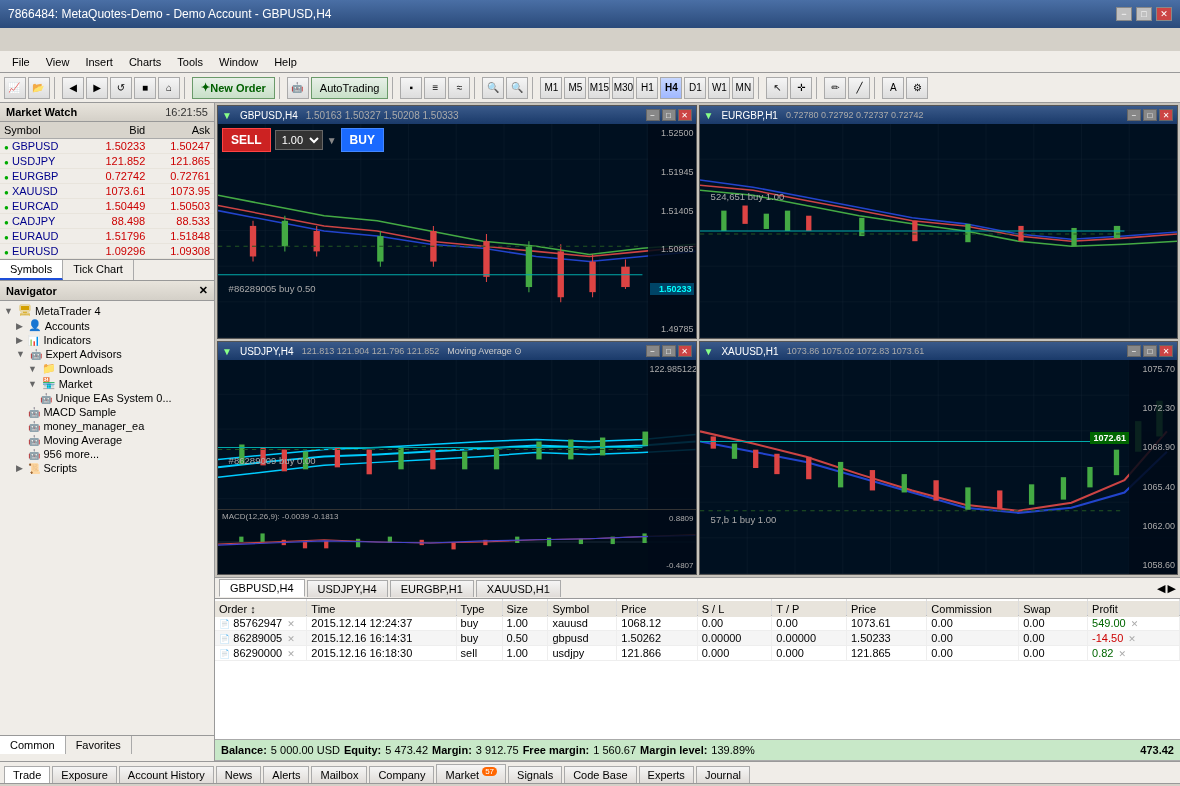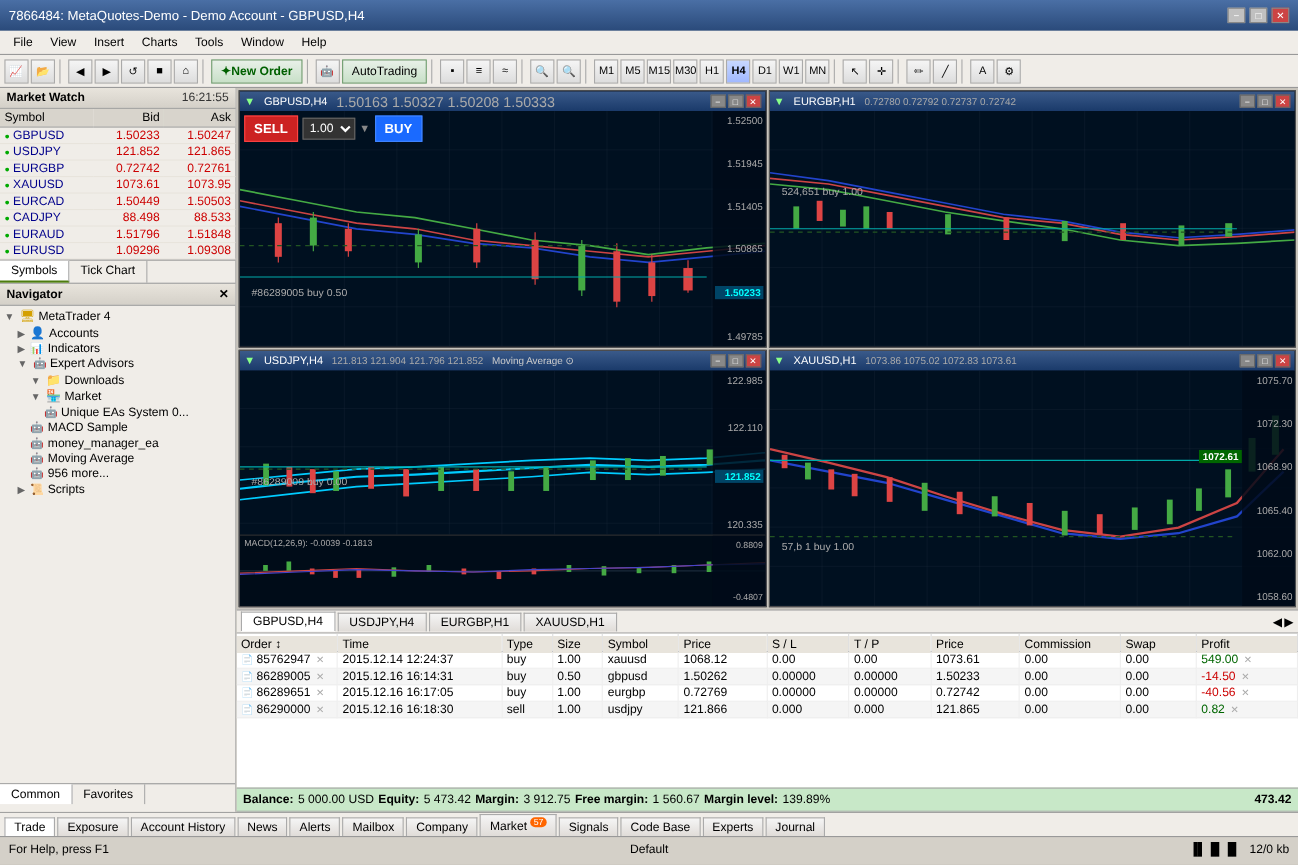--- a/index.html
+++ b/index.html
@@ -4,21 +4,21 @@
   <style>
     * { margin: 0; padding: 0; box-sizing: border-box; }
     body { font-family: 'Segoe UI', Arial, sans-serif; font-size: 11px; background: #d4d0c8; color: #000; width: 1180px; height: 786px; overflow: hidden; }
 
     
     #title-bar { background: linear-gradient(to bottom, #4a6fa5, #2a4a7a); color: #fff; height: 28px; display: flex; align-items: center; justify-content: space-between; padding: 0 8px; font-size: 12px; }
     #title-bar-buttons { display: flex; gap: 4px; }
     #title-bar-buttons span { width: 16px; height: 14px; background: #c0c0c0; border: 1px solid #888; display: inline-flex; align-items: center; justify-content: center; font-size: 9px; cursor: pointer; }
 
     
-    #menu-bar { background: #f0ede8; height: 22px; display: flex; align-items: center; border-bottom: 1px solid #999; padding: 0 4px; font-size: 11px; }
+    #menu-bar { background: #f0ede8; height: 22px; display: flex; align-items: center; border-bottom: 1px solid #999; padding: 0 4px; font-size: 11px; margin-top: 23px; }
     #menu-bar span { padding: 2px 8px; cursor: pointer; }
 
     
     #toolbar { background: #f0ede8; height: 30px; display: flex; align-items: center; border-bottom: 1px solid #999; padding: 0 4px; gap: 2px; }
     .tb-btn { width: 22px; height: 22px; background: linear-gradient(to bottom, #f5f5f5, #ddd); border: 1px solid #aaa; display: inline-flex; align-items: center; justify-content: center; font-size: 10px; cursor: pointer; }
     .tb-separator { width: 4px; height: 22px; border-left: 1px solid #aaa; margin: 0 2px; }
     .tb-btn-new-order { background: linear-gradient(to bottom, #e8f0e8, #c8e0c8); border: 1px solid #6a9a6a; padding: 0 8px; width: auto; font-weight: bold; color: #006000; font-size: 11px; }
     .tb-btn-auto { background: linear-gradient(to bottom, #e8f0e8, #c8e0c8); border: 1px solid #6a9a6a; padding: 0 8px; width: auto; font-size: 11px; }
 
     
@@ -34,21 +34,21 @@
     #mw-table th { background: #d8d4cc; padding: 2px 4px; text-align: left; border-bottom: 1px solid #aaa; font-weight: normal; }
     #mw-table th:nth-child(2), #mw-table th:nth-child(3) { text-align: right; }
     #mw-table td { padding: 1px 4px; border-bottom: 1px solid #e8e4dc; }
     #mw-table td:nth-child(2), #mw-table td:nth-child(3) { text-align: right; }
     .mw-symbol { color: #00008b; }
     .mw-bid { color: #cc0000; }
     .mw-ask { color: #cc0000; }
     .dot-green { color: #00aa00; font-size: 8px; }
     #mw-tabs { display: flex; border-top: 1px solid #999; }
     #mw-tabs span { padding: 3px 10px; cursor: pointer; font-size: 11px; border-right: 1px solid #aaa; }
-    #mw-tabs span.active { background: #fff; border-bottom: 2px solid #4d7c0f; }
+    #mw-tabs span.active { background: #fff; border-bottom: 2px solid #1d4ed8; }
 
     
     #navigator { flex: 1; overflow: hidden; }
     #nav-header { background: linear-gradient(to bottom, #e8e4dc, #d4d0c8); padding: 3px 6px; font-weight: bold; font-size: 11px; border-bottom: 1px solid #999; display: flex; justify-content: space-between; align-items: center; }
     #nav-tree { font-size: 11px; padding: 2px 0; overflow-y: auto; height: calc(100% - 22px - 24px); }
     .nav-item { padding: 1px 4px; display: flex; align-items: center; gap: 3px; cursor: pointer; }
     .nav-indent1 { padding-left: 16px; }
     .nav-indent2 { padding-left: 28px; }
     .nav-indent3 { padding-left: 40px; }
     .folder-icon { color: #d4a000; }
@@ -343,21 +343,21 @@
 
   <div id="chart-area">
 
     <div id="charts-grid">
 
       <div class="chart-window" id="gbpusd-chart">
         <div class="chart-titlebar">
           <div class="chart-title-text">
             <span style="color:#88ff88;">▼</span>
             <span>GBPUSD,H4</span>
-            <span style="color:#aaa;font-size:13px;">1.50163 1.50327 1.50208 1.50333</span>
+            <span style="color:#aaa;font-size:10px;">1.50163 1.50327 1.50208 1.50333</span>
           </div>
           <div class="chart-controls">
             <span class="chart-ctrl-btn">−</span>
             <span class="chart-ctrl-btn">□</span>
             <span class="chart-ctrl-btn close">✕</span>
           </div>
         </div>
         <div class="chart-body" style="position:relative;">
 
           <div class="trade-overlay">
@@ -513,21 +513,21 @@
               <rect x="330" y="80" width="5" height="20" fill="#44aa44"></rect>
               <rect x="360" y="78" width="5" height="18" fill="#44aa44"></rect>
               <rect x="400" y="72" width="6" height="14" fill="#44aa44"></rect>
 
               <line x1="0" y1="90" x2="400" y2="90" stroke="#225522" stroke-width="1" stroke-dasharray="4,4"></line>
 
               <line x1="0" y1="88" x2="400" y2="88" stroke="#00aaaa" stroke-width="1"></line>
 
               <text x="10" y="105" fill="#aaaaaa" font-size="9">#86289009 buy 0.00</text>
             </svg>
-            <div style="position:absolute;right:0;top:0;bottom:0;width:48px;background:rgba(0,10,25,0.85);display:flex;flex-direction:column;justify-content:space-between;padding:4px 2px;">
+            <div style="position:absolute;right:0;top:0;bottom:0;width:48px;background:rgba(0,10,25,0.85);display:flex;flex-direction:row;justify-content:space-between;padding:4px 2px;">
               <span style="color:#aaa;font-size:9px;text-align:right;">122.985</span>
               <span style="color:#aaa;font-size:9px;text-align:right;">122.110</span>
               <span style="color:#00ffff;font-size:9px;font-weight:bold;text-align:right;background:#004466;padding:1px 2px;">121.852</span>
               <span style="color:#aaa;font-size:9px;text-align:right;">120.335</span>
             </div>
           </div>
 
           <div style="flex:0.3;position:relative;border-top:1px solid #333;">
             <svg style="position:absolute;top:0;left:0;width:100%;height:100%;" viewBox="0 0 450 60" preserveAspectRatio="none">
               <rect width="450" height="60" fill="#000c18"></rect>
@@ -674,34 +674,20 @@
     <td>gbpusd</td>
     <td>1.50262</td>
     <td>0.00000</td>
     <td>0.00000</td>
     <td>1.50233</td>
     <td>0.00</td>
     <td>0.00</td>
     <td class="profit-neg">-14.50 <span class="close-x">✕</span></td>
   </tr>
             <tr>
-    <td><span style="font-size:9px;color:#666;">📄</span> 86289651 <span class="close-x">✕</span></td>
-    <td>2015.12.16 16:17:05</td>
-    <td>buy</td>
-    <td>1.00</td>
-    <td>eurgbp</td>
-    <td>0.72769</td>
-    <td>0.00000</td>
-    <td>0.00000</td>
-    <td>0.72742</td>
-    <td>0.00</td>
-    <td>0.00</td>
-    <td class="profit-neg">-40.56 <span class="close-x">✕</span></td>
-  </tr>
-            <tr>
     <td><span style="font-size:9px;color:#666;">📄</span> 86290000 <span class="close-x">✕</span></td>
     <td>2015.12.16 16:18:30</td>
     <td>sell</td>
     <td>1.00</td>
     <td>usdjpy</td>
     <td>121.866</td>
     <td>0.000</td>
     <td>0.000</td>
     <td>121.865</td>
     <td>0.00</td>

